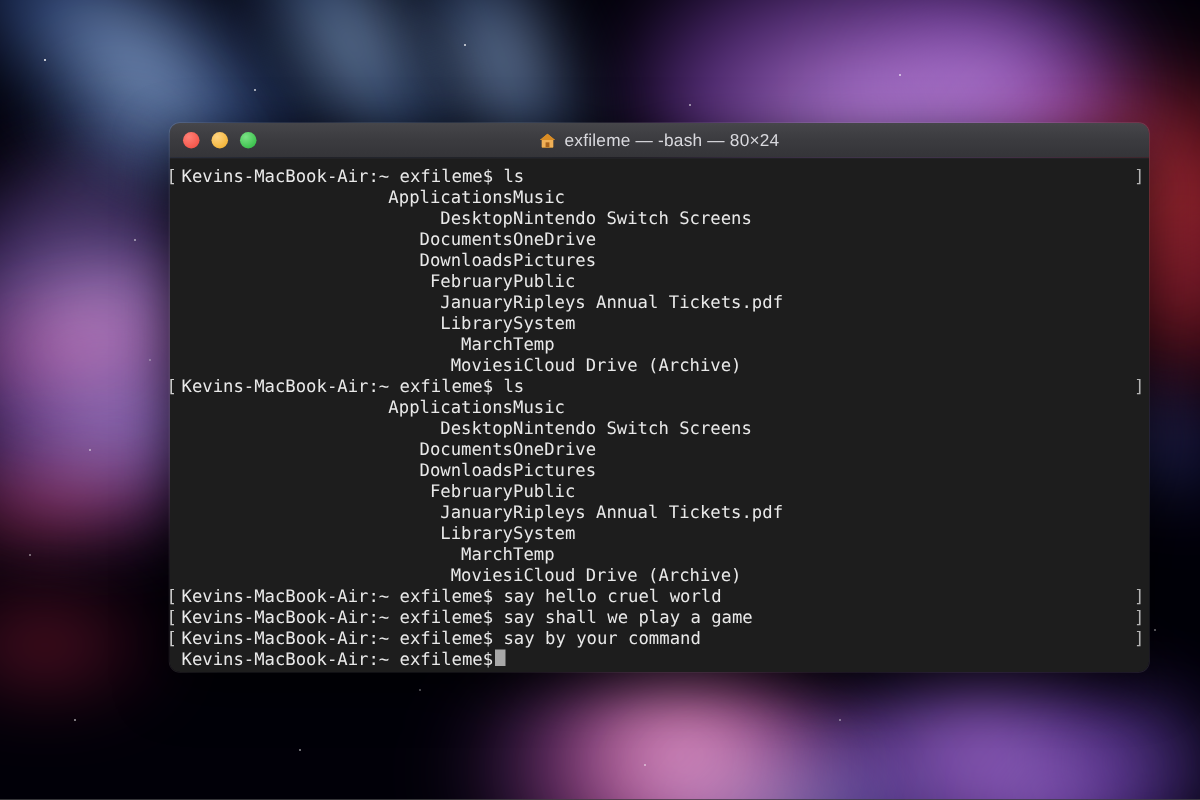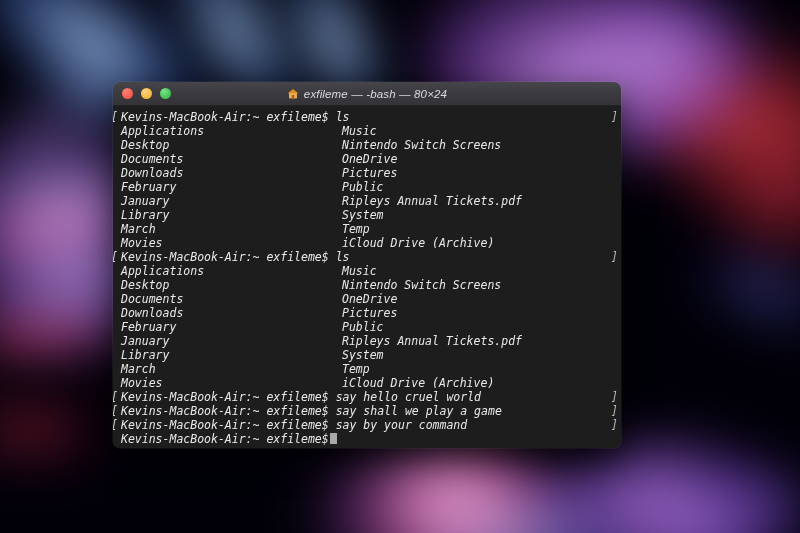--- a/index.html
+++ b/index.html
@@ -185,26 +185,25 @@
       radial-gradient(1px 1px at 20px 370px, rgba(255,255,255,.45) 50%, transparent 51%),
       radial-gradient(1px 1px at 340px 350px,rgba(255,255,255,.35) 50%, transparent 51%);
     background-repeat: no-repeat;
   }
 
   
   #terminal-window {
     position: absolute;
     left: 113px;
     top: 82px;
-    width: 508px;
+    width: 653px;
     height: 366px;
     border-radius: 7px;
     overflow: hidden;
     box-shadow: 0 10px 34px rgba(0,0,0,.62), 0 0 0 .5px rgba(255,255,255,.16);
-    font-style: italic;
   }
 
   #titlebar {
     position: relative;
     height: 24px;
     background: linear-gradient(to bottom, #46464a 0%, #3b3b3f 50%, #343438 100%);
     border-bottom: 1px solid #222225;
     display: flex;
     align-items: center;
   }
@@ -279,20 +278,21 @@
     position: absolute;
     right: 3px;
     color: #b5b5b5;
   }
   .trow .indent { padding-left: 7px; display: inline-block; text-align: center; }
 
   .col1 {
     display: inline-block;
     width: 228px;
     padding-left: 7px;
+    text-align: right;
   }
   .col2 { display: inline-block; text-align: right; }
 
   #cursor-block {
     display: inline-block;
     width: 7px;
     height: 11px;
     background: #a8a8a8;
     vertical-align: -1px;
     margin-left: 1px;

